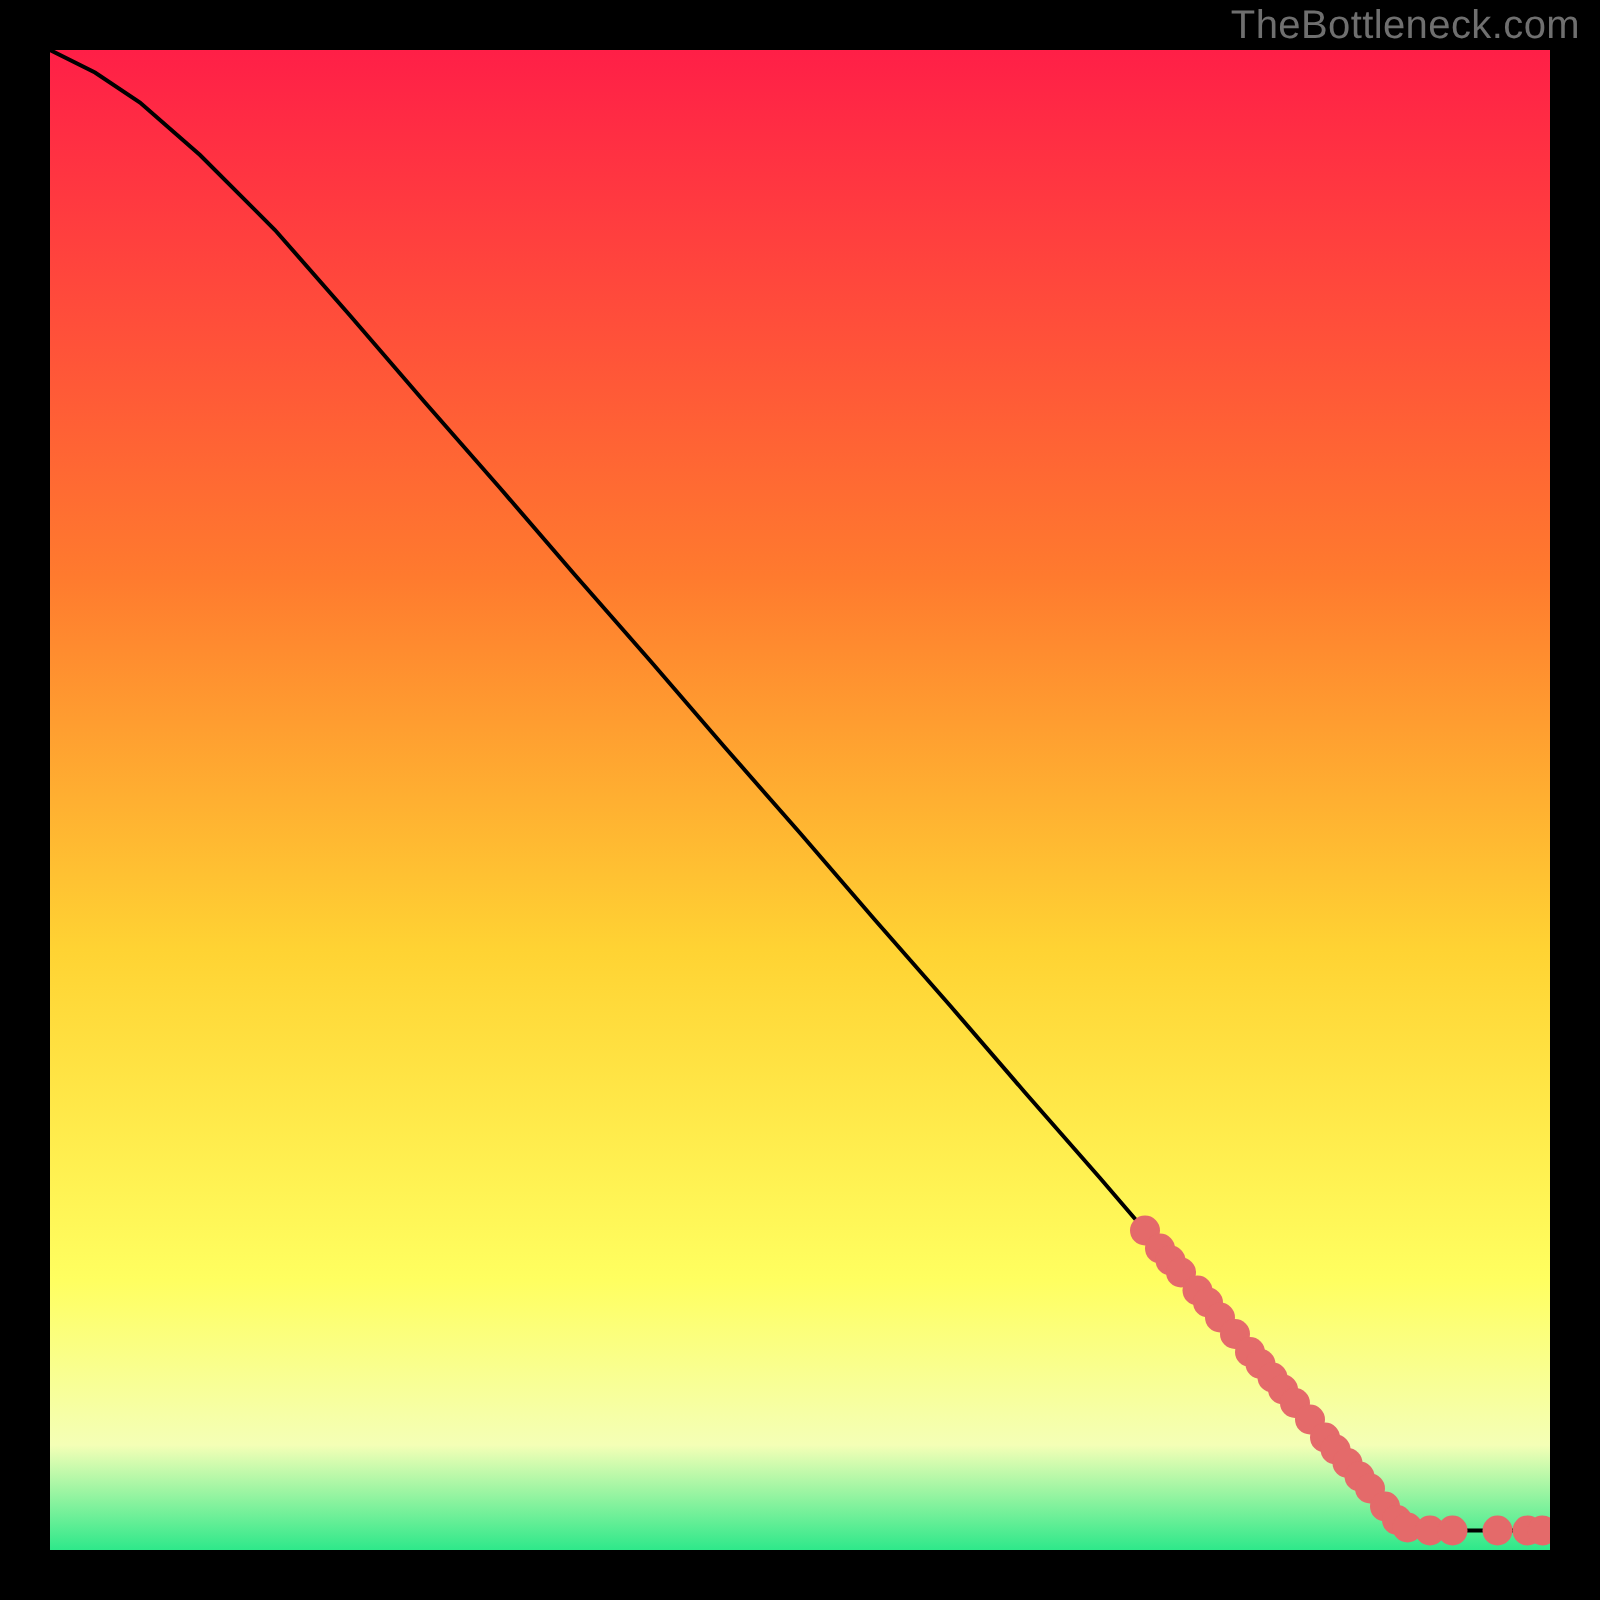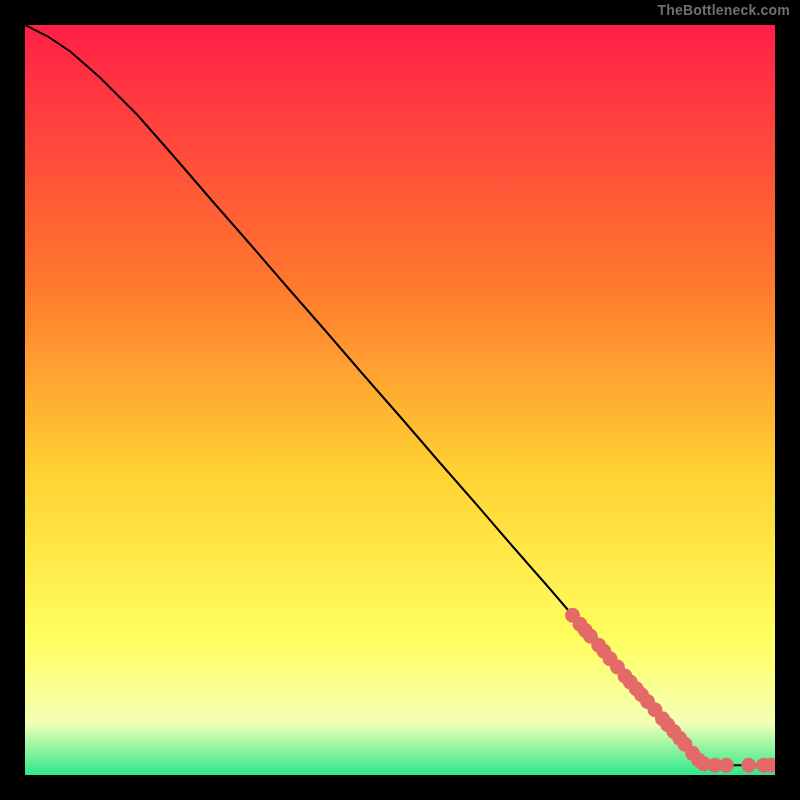--- a/index.html
+++ b/index.html
@@ -14,22 +14,22 @@
   .stage {
     position: relative;
     width: 800px;
     height: 800px;
   }
   .watermark {
     position: absolute;
     top: 2px;
     right: 10px;
     color: #6f6f6f;
-    font-size: 14px;
-    font-weight: 700;
+    font-size: 20px;
+    font-weight: 400;
     letter-spacing: 0.2px;
     z-index: 5;
   }
   .plot-wrap {
     position: absolute;
     left: 25px;
     top: 25px;
     width: 750px;
     height: 750px;
   }

